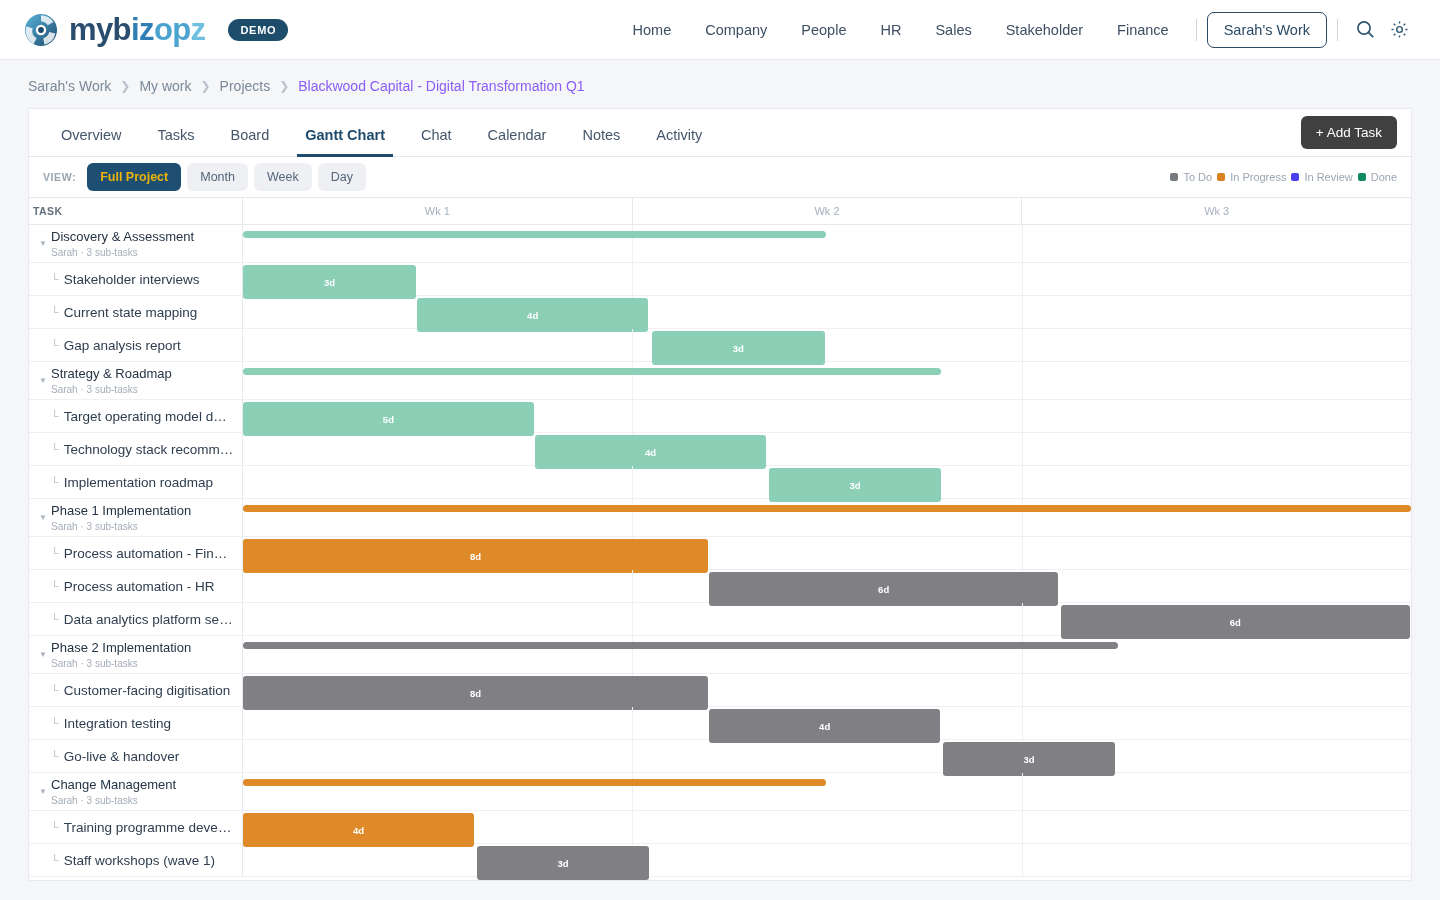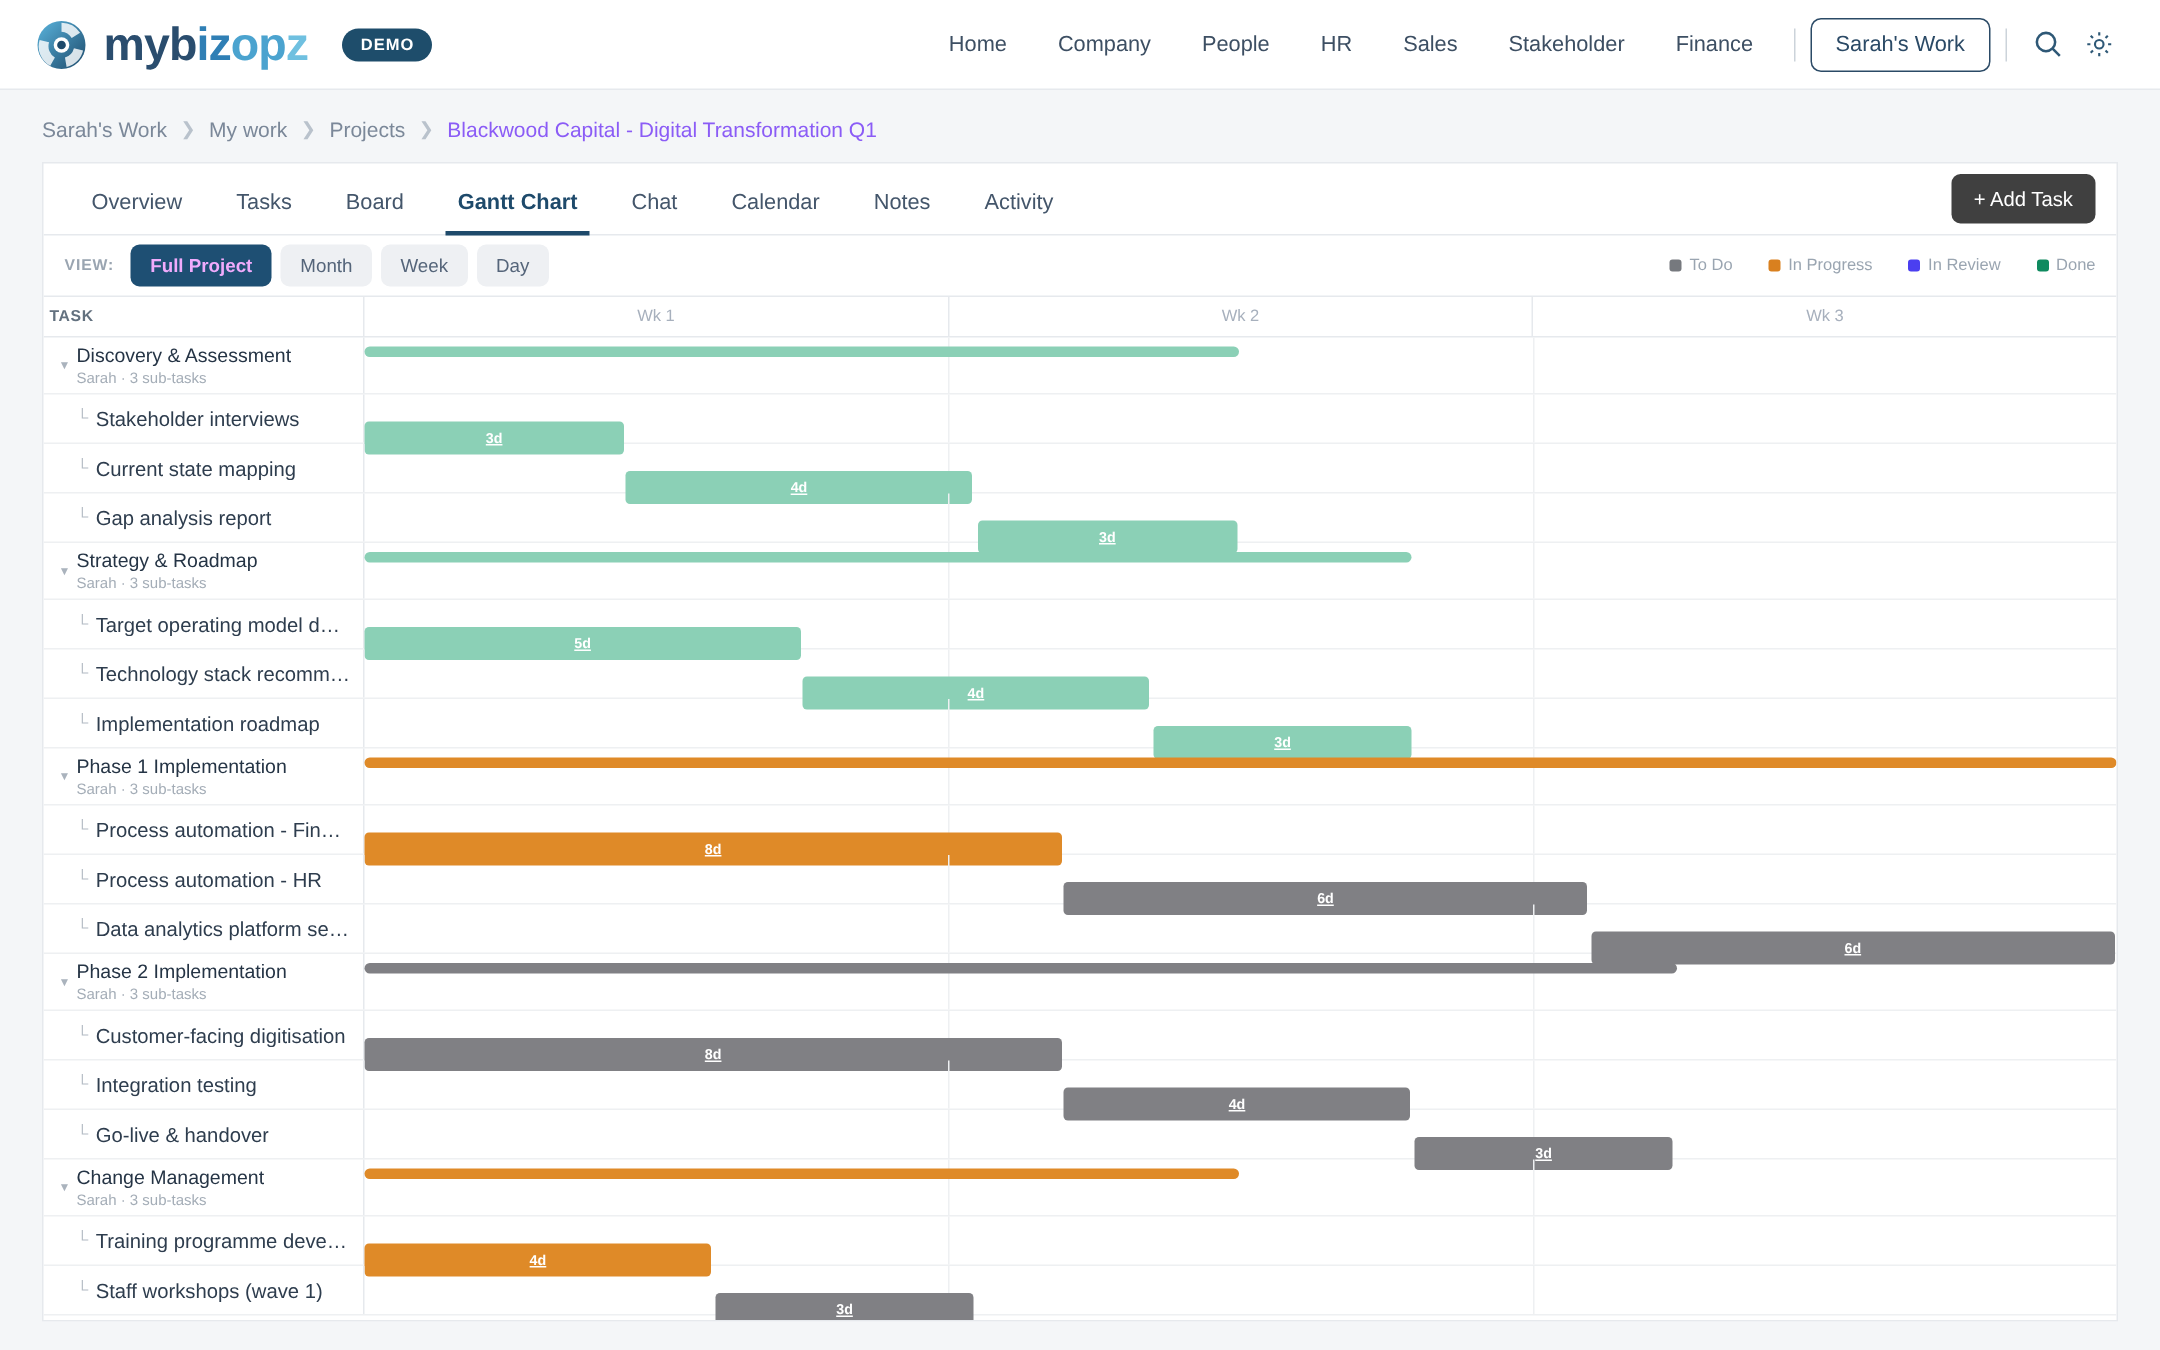--- a/index.html
+++ b/index.html
@@ -82,22 +82,22 @@
     font-size: 13.5px; padding: 9px 15px; font-family: inherit;
   }
 
   
   .viewbar {
     height: 40px; display: flex; align-items: center;
     padding: 0 14px 0 14px; position: relative;
   }
   .viewlabel { font-size: 10.5px; font-weight: bold; color:#9aa5b1; letter-spacing:0.6px; margin-right: 11px;}
   .seg { font-size:12.5px; color:#55657a; background:#eef0f3; border-radius:6px; padding:7px 13px; margin-right:6px;}
-  .seg.on { background:#1e4f73; color:#f0abfc; font-weight:bold; }
-  .legend { position:absolute; right:14px; top:0; height:40px; display:flex; align-items:center; gap:24px;text-align:right;}
+  .seg.on { background:#1e4f73; color:#eab308; font-weight:bold; }
+  .legend { position:absolute; right:14px; top:0; height:40px; display:flex; align-items:center; gap:5px;text-align:right;}
   .lg { display:flex; align-items:center; gap:5px; font-size:11px; color:#9aa5b1;}
   .dot { width:8px; height:8px; border-radius:2px; display:block;}
 
   
   .gantt { position:relative; }
   .ghead {
     display:flex; height:28px; border-top:1px solid #e6e9ed; border-bottom:1px solid #e6e9ed;
   }
   .ghead .namecol {
     width: 214px; flex:none; border-right:1px solid #e6e9ed;
@@ -129,21 +129,21 @@
   }
   .tick { color:#b4bcc5; font-size:11px; margin-left:22px; margin-right:5px; flex:none; }
 
   .barcol { flex:1 1 0; position:relative; }
   .vline { position:absolute; top:0; bottom:0; width:1px; background:#eef0f2; }
   .bar {
     position:absolute; border-radius:3px;
     display:flex; align-items:center; justify-content:center;
     font-size:9.5px; color:#fff; font-weight:bold;
   }
-  .bar.task { height:22px; top:18px;text-decoration:underline; }
+  .bar.task { height:34px; top:2px; }
   .grow.group .bar.sum { height:7px; top:6px; border-radius:4px; }
 </style>
 </head>
 <body>
 
 <div class="topbar">
   <div class="brand">
     <svg class="brand-mark" viewBox="0 0 34 34">
       <defs>
         <linearGradient id="lg" x1="0" y1="0" x2="1" y2="1">

